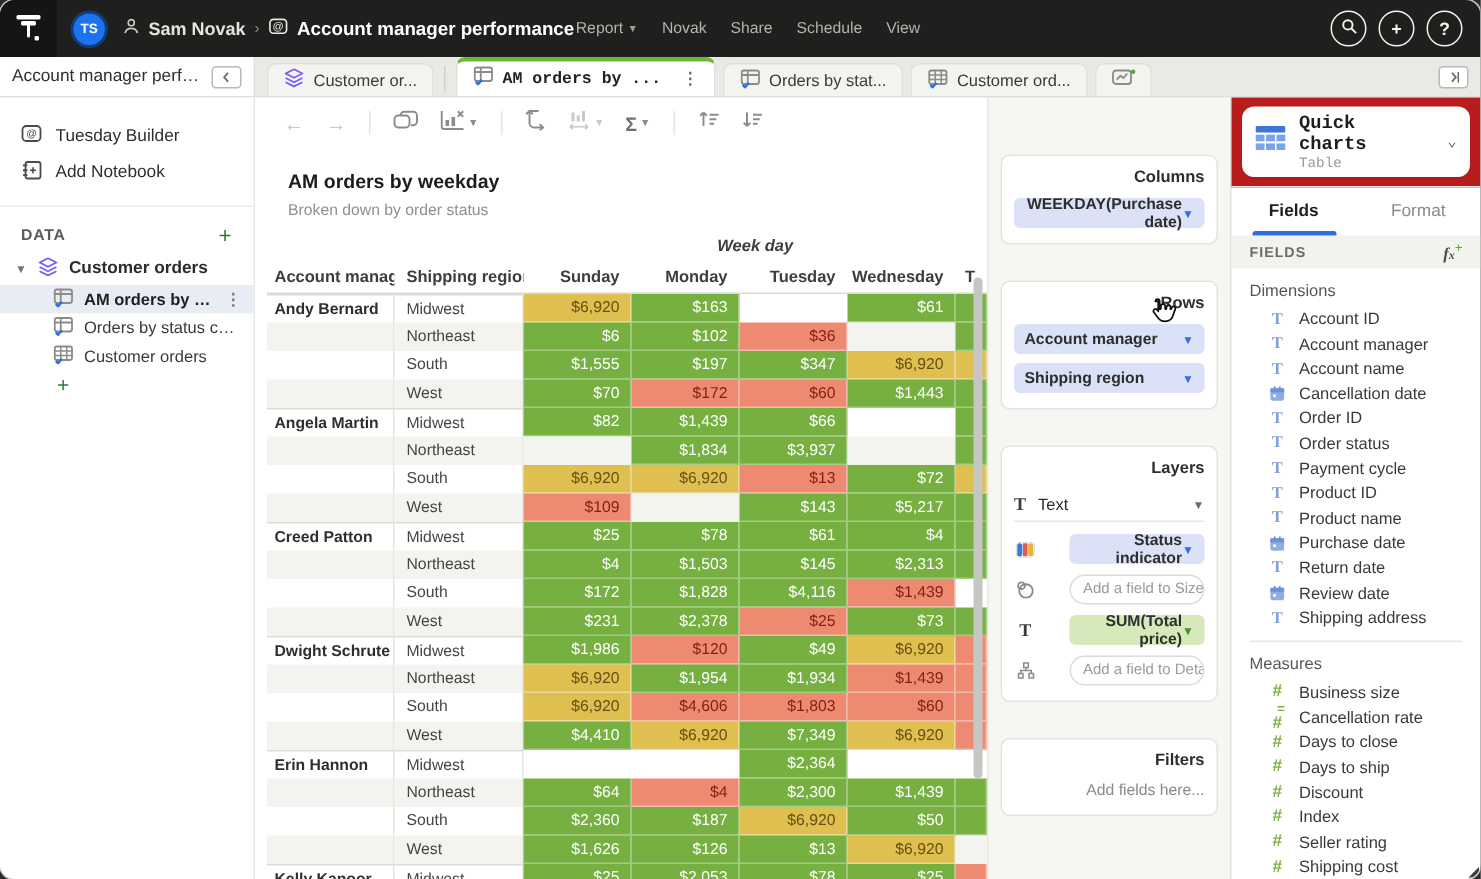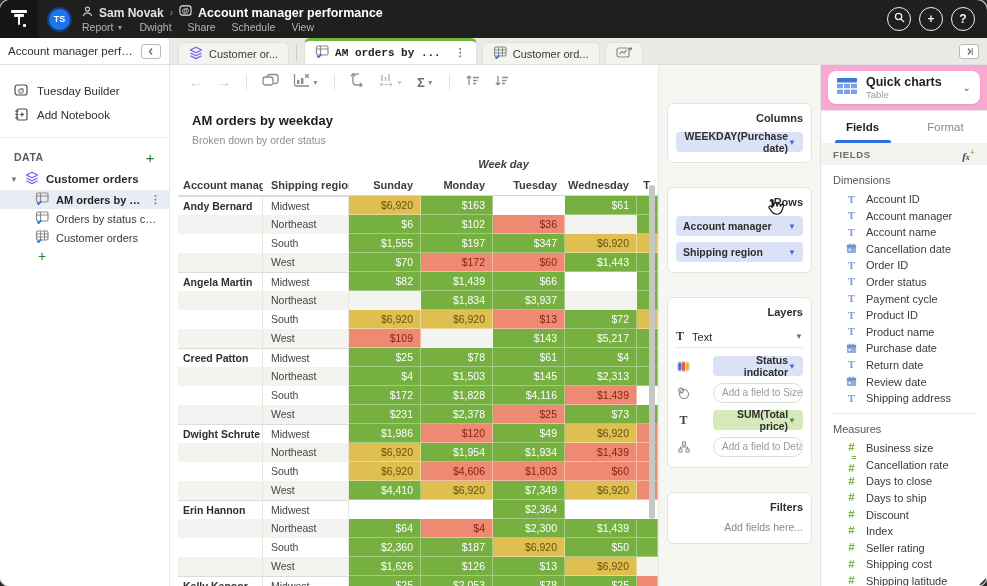--- a/index.html
+++ b/index.html
@@ -12,21 +12,21 @@
   .hdr{height:38px;background:#1f1f1e;display:flex;align-items:center;color:#fff;flex:none;}
   .logo{width:38px;height:38px;background:#151514;display:grid;place-items:center;flex:none;cursor:pointer;}
   .logo-glyph{position:relative;width:18px;height:18px;}
   .logo-glyph i{position:absolute;background:#fff;border-radius:1px;}
   .lg-bar1{left:1px;top:0;width:16px;height:2.6px;}
   .lg-bar2{left:4px;top:4.4px;width:10px;height:2.6px;}
   .lg-stem{left:7.7px;top:4.4px;width:2.8px;height:11px;}
   .lg-dot{left:13px;top:14px;width:3.2px;height:3.2px;border-radius:50%;}
   .avatar{width:25px;height:25px;border-radius:50%;background:#1d72ee;border:2px solid #123c77;color:#fff;
           font-size:9px;font-weight:700;display:grid;place-items:center;margin-left:9px;flex:none;cursor:pointer;}
-  .hdr-col{display:flex;flex-direction:column;margin-left:10px;gap:1px;}
+  .hdr-col{display:flex;margin-left:10px;gap:1px;}
   .crumbs{display:flex;align-items:center;gap:6px;font-size:12px;}
   .crumb-user{color:#e3e3e0;font-weight:600;}
   .crumb-sep{color:#8f8f8c;font-size:10px;}
   .doc-title{color:#fff;font-weight:700;font-size:12.5px;}
   .hdr-menu{display:flex;gap:16px;font-size:10.5px;color:#b3b3b0;}
   .hdr-menu .mi{cursor:pointer;display:flex;align-items:center;gap:3px;}
   .mi .caret{font-size:7px;color:#9a9a97;}
   .hdr-actions{margin-left:auto;display:flex;gap:8px;margin-right:12px;}
   .circle-btn{width:24px;height:24px;border-radius:50%;border:1.6px solid #f2f2ef;display:grid;place-items:center;
               color:#f2f2ef;font-size:12px;font-weight:700;cursor:pointer;background:transparent;}
@@ -117,21 +117,21 @@
   .slot-icon{width:15px;flex:none;display:grid;place-items:center;}
   .slot-row .pill{flex:1;margin-bottom:0;}
   .slot-input{flex:1;height:20px;border:1px solid #dcdcd9;border-radius:10px;background:#fff;
               font-size:10px;color:#9b9b98;padding:0 8px;line-height:18px;white-space:nowrap;overflow:hidden;}
   .filters-hint{font-size:10.5px;color:#8a8a87;}
   .t-serif{font-family:"Liberation Serif",serif;font-weight:700;}
   .cursor-hand{position:absolute;left:104px;top:130px;z-index:5;pointer-events:none;}
 
   
   .fields{flex:1;background:#fff;border-left:1px solid #e2e2df;display:flex;flex-direction:column;position:relative;min-width:0;}
-  .qc-wrap{background:#f9a8d4;padding:6px 7px;border-bottom:1px solid #e4e4e1;}
+  .qc-wrap{background:#b91c1c;padding:6px 7px;border-bottom:1px solid #e4e4e1;font-family:Liberation Mono, monospace;}
   .qc-card{background:#fff;border-radius:8px;display:flex;align-items:center;gap:9px;padding:4px 9px;
            box-shadow:0 1px 2px rgba(0,0,0,.1);cursor:pointer;}
   .qc-text{display:flex;flex-direction:column;}
   .qc-title{font-size:12.5px;font-weight:700;color:#1e1e1d;}
   .qc-sub{font-size:9.5px;color:#9a9a97;}
   .qc-chev{margin-left:auto;color:#5f5f5c;font-size:10px;}
   .f-tabs{display:flex;height:32px;align-items:stretch;}
   .f-tab{flex:1;display:grid;place-items:center;font-size:11.5px;color:#8a8a87;cursor:pointer;position:relative;}
   .f-tab.active{color:#1f1f1e;font-weight:700;}
   .f-tab.active::after{content:"";position:absolute;bottom:0;left:50%;transform:translateX(-50%);
@@ -184,21 +184,21 @@
             </svg>
         </span>
         <span class="doc-title">Account manager performance</span>
       </div>
       <nav class="hdr-menu" id="hdr-menu">
           <span class="mi">
             <span>Report</span>
             <span class="caret">▼</span>
           </span>
           <span class="mi">
-            <span>Dwight</span>
+            <span>Novak</span>
           </span>
           <span class="mi">
             <span>Share</span>
           </span>
           <span class="mi">
             <span>Schedule</span>
           </span>
           <span class="mi">
             <span>View</span>
           </span>
@@ -242,20 +242,28 @@
         </div>
         <span class="tab-divider"></span>
         <div class="tab active">
           <span><svg width="14" height="13" viewBox="0 0 14 13">
               <rect x="1.5" y="1" width="11.5" height="9" rx="1.5" fill="none" stroke="#8b8b88" stroke-width="1.2"></rect>
               <path d="M1.5 4h11.5M5.5 1v9" stroke="#8b8b88" stroke-width="1.2"></path>
               <path d="M2.2 10.6l1.5 1.6 2.6-3" fill="none" stroke="#2f6fe4" stroke-width="1.6"></path>
             </svg></span>
           <span>AM orders by ...</span>
           <span class="kebab">⋮</span>
+        </div>
+        <div class="tab">
+          <span><svg width="14" height="13" viewBox="0 0 14 13">
+              <rect x="1.5" y="1" width="11.5" height="9" rx="1.5" fill="none" stroke="#8b8b88" stroke-width="1.2"></rect>
+              <path d="M1.5 4h11.5M5.5 1v9" stroke="#8b8b88" stroke-width="1.2"></path>
+              <path d="M2.2 10.6l1.5 1.6 2.6-3" fill="none" stroke="#2f6fe4" stroke-width="1.6"></path>
+            </svg></span>
+          <span>Orders by stat...</span>
         </div>
         <div class="tab">
           <span><svg width="14" height="13" viewBox="0 0 14 13">
               <rect x="1.5" y="1" width="11.5" height="9" rx="1.5" fill="none" stroke="#8b8b88" stroke-width="1.2"></rect>
               <path d="M1.5 4h11.5M1.5 7h11.5M5.5 1v9M9.5 1v9" stroke="#8b8b88" stroke-width="1"></path>
               <path d="M2.2 10.6l1.5 1.6 2.6-3" fill="none" stroke="#2f6fe4" stroke-width="1.6"></path>
             </svg></span>
           <span>Customer ord...</span>
         </div>
         <div class="tab-new">

